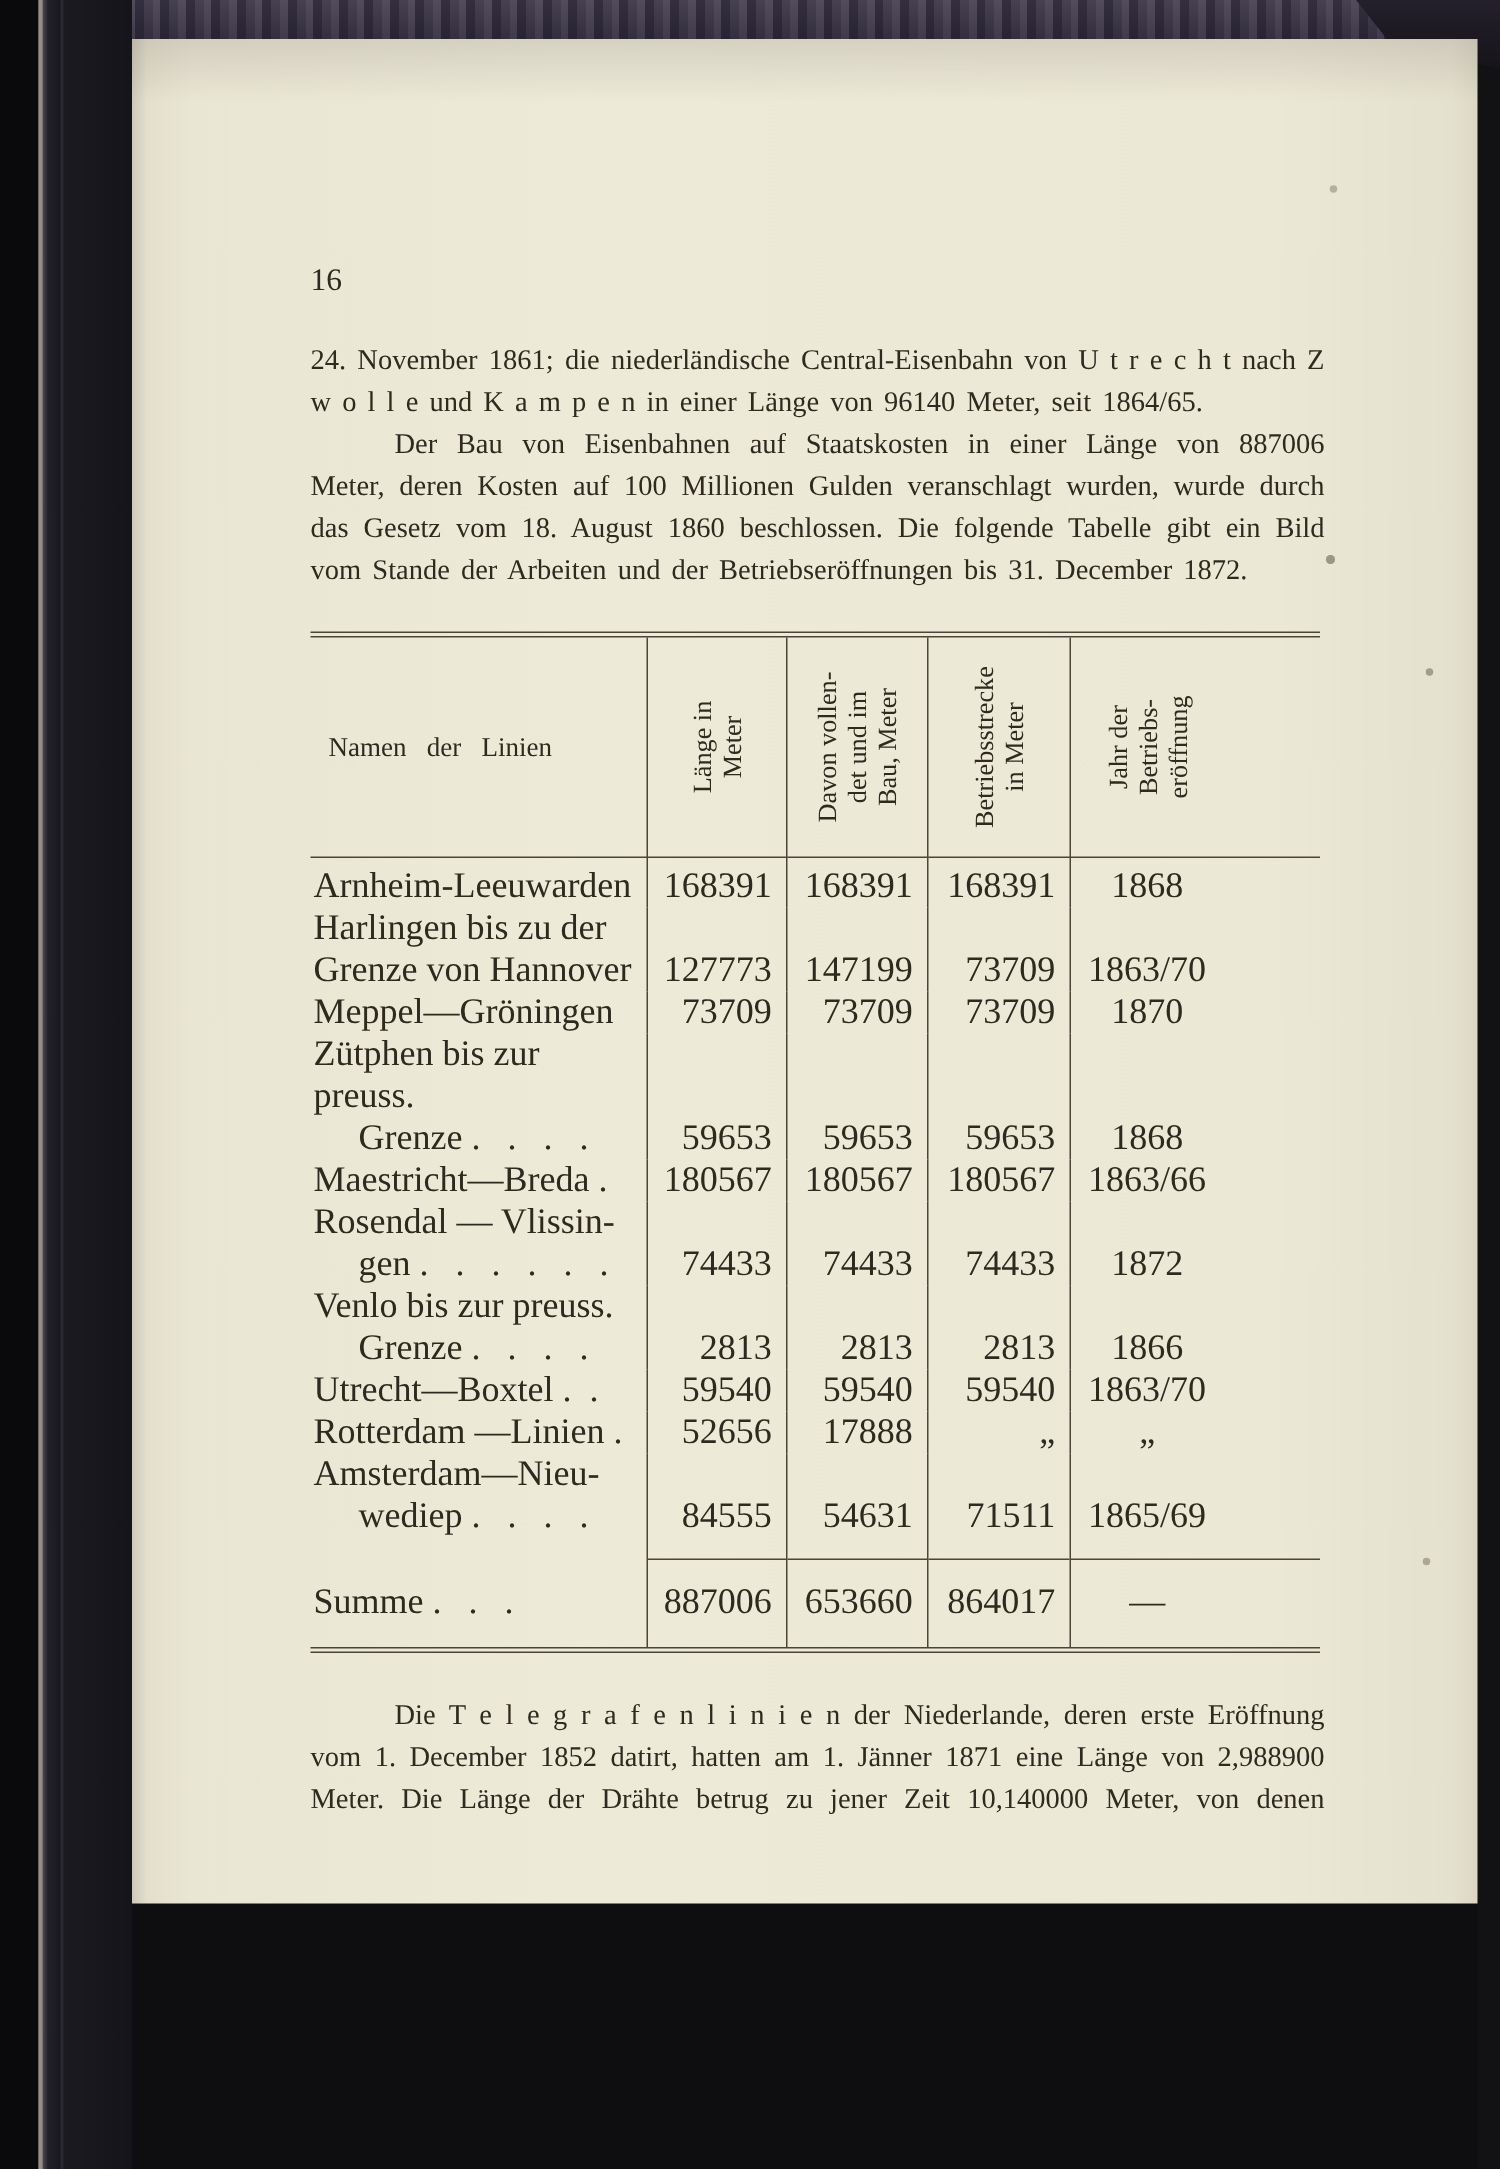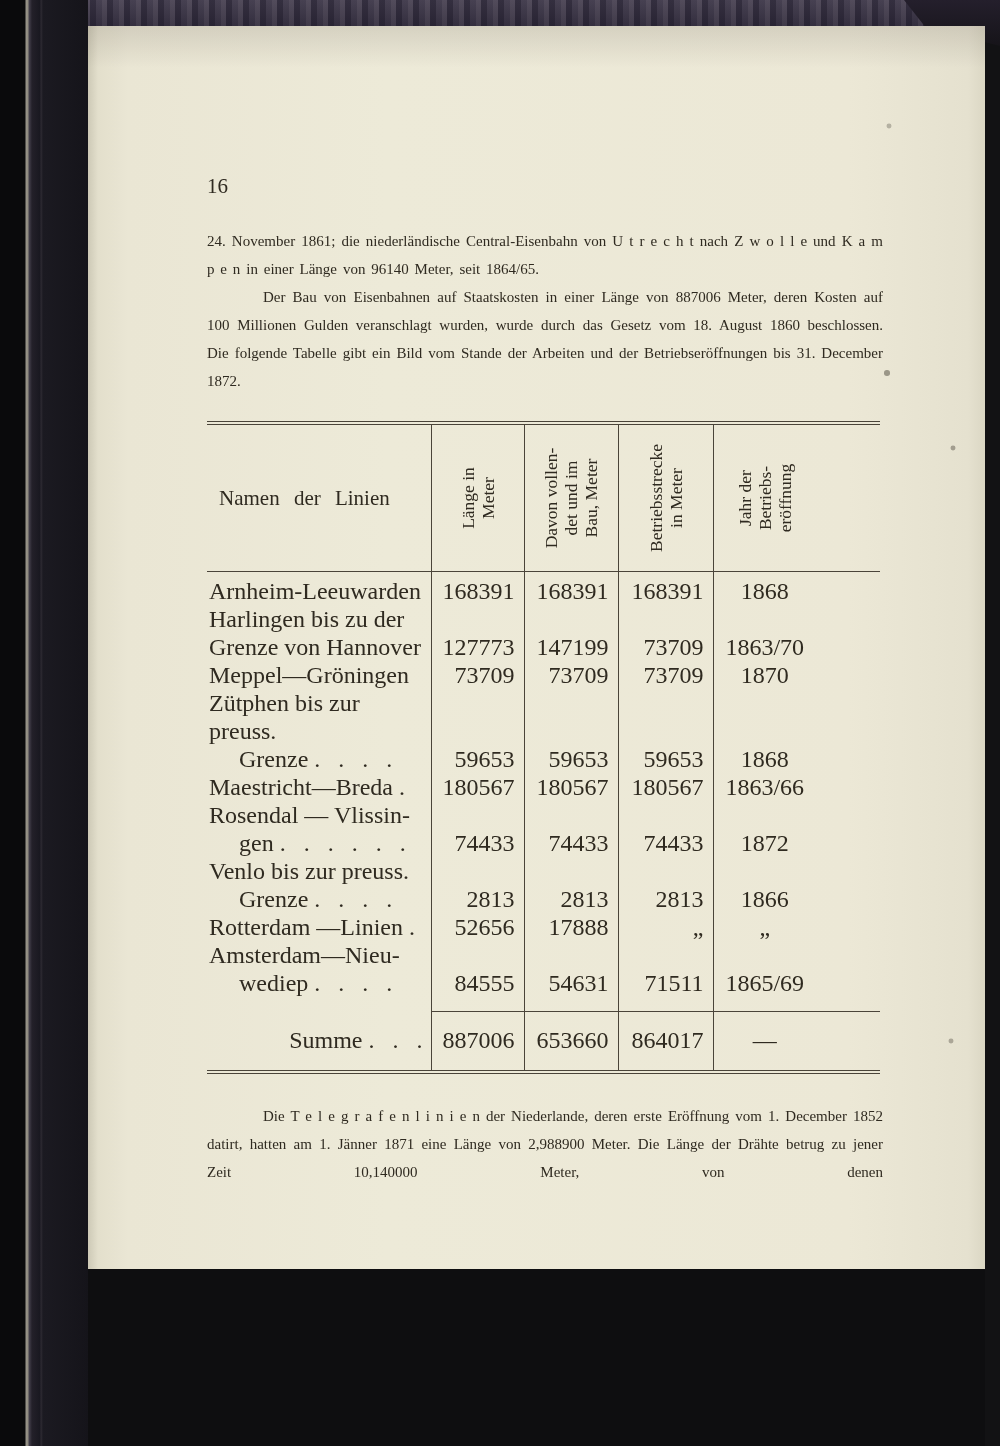--- a/index.html
+++ b/index.html
@@ -45,47 +45,47 @@
     box-shadow:
       798px 346px 0 2px rgba(60,55,45,.45),
       864px 421px 0 1.5px rgba(60,55,45,.40),
       800px  99px 0 1.5px rgba(60,55,45,.30),
       862px 1014px 0 1.5px rgba(60,55,45,.35);
   }
 
   
   .content { position: absolute; left: 119px; top: 146px; width: 676px; color: #2f2a20; }
   .pagenum { font-size: 21px; line-height: 28px; margin: 0 0 27px 0; }
-  .content p { margin: 0; font-size: 15px; line-height: 28px; text-align: justify; word-spacing: .14em; }
+  .content p { margin: 0; font-size: 19px; line-height: 28px; text-align: justify; word-spacing: .14em; }
   .p2 { margin-top: 13px; text-indent: 56px; }
   .p3 { text-indent: 56px; text-align-last: justify; }
 
   
   .table-block { margin: 26px 0 28px 0; width: 673px; }
   .double-rule { height: 4px; border-top: 1.6px solid #4a4439; border-bottom: 1px solid #4a4439; }
   table { border-collapse: collapse; width: 673px; table-layout: fixed; }
   col.w1 { width: 224px; } col.w2 { width: 93px; } col.w3 { width: 94px; }
   col.w4 { width: 95px; }  col.w5 { width: 167px; }
   th, td { font-weight: normal; padding: 0; color: #2f2a20; }
   .vr { border-right: 1px solid #4a4439; }
   thead th { border-bottom: 1.4px solid #4a4439; height: 146px; vertical-align: middle; }
-  .th-name { text-align: left; padding-left: 12px; font-size: 21px; word-spacing: 9px; }
+  .th-name { text-align: left; padding-left: 12px; font-size: 18px; word-spacing: 9px; }
   .rot-wrap { height: 146px; display: flex; align-items: center; justify-content: center; }
   .rot { display: block; flex: none; width: 146px; transform: rotate(-90deg);
          white-space: pre-line; text-align: center; font-size: 17.5px; line-height: 20px; }
   th.c5j { padding-right: 64px; }
   tbody td { vertical-align: bottom; font-size: 24px; line-height: 28px; }
   td.c1 { white-space: pre-wrap; padding-left: 2px; padding-right: 2px; }
   td.num { text-align: right; padding-right: 9px; }
   td.c5 { text-align: center; padding-right: 64px; }
   tr.first td { padding-top: 5px; }
   tr.last td { padding-bottom: 14px; }
   tr.sum td { padding-top: 14px; padding-bottom: 16px; }
   tr.sum td:not(.c1) { border-top: 1px solid #4a4439; }
-  tr.sum td.c1 { text-align: right; padding-right: 8px; }
+  tr.sum td.c1 { text-align: left; padding-right: 8px; }
 </style>
 </head>
 <body>
 
 <div class="cover-top"></div>
 <div class="book-edge"></div>
 <div class="right-edge"></div>
 <div class="cover-corner"></div>
 
 <div class="paper">
@@ -186,20 +186,27 @@
           </tr>
           <tr>
             <td class="c1 vr">Venlo bis zur preuss.
      Grenze .   .   .   .</td>
             <td class="num vr">2813</td>
             <td class="num vr">2813</td>
             <td class="num vr">2813</td>
             <td class="c5">1866</td>
           </tr>
           <tr>
+            <td class="c1 vr">Utrecht—Boxtel .  .</td>
+            <td class="num vr">59540</td>
+            <td class="num vr">59540</td>
+            <td class="num vr">59540</td>
+            <td class="c5">1863/70</td>
+          </tr>
+          <tr>
             <td class="c1 vr">Rotterdam —Linien .</td>
             <td class="num vr">52656</td>
             <td class="num vr">17888</td>
             <td class="num vr">„</td>
             <td class="c5">„</td>
           </tr>
           <tr class="last">
             <td class="c1 vr">Amsterdam—Nieu-
      wediep .   .   .   .</td>
             <td class="num vr">84555</td>

